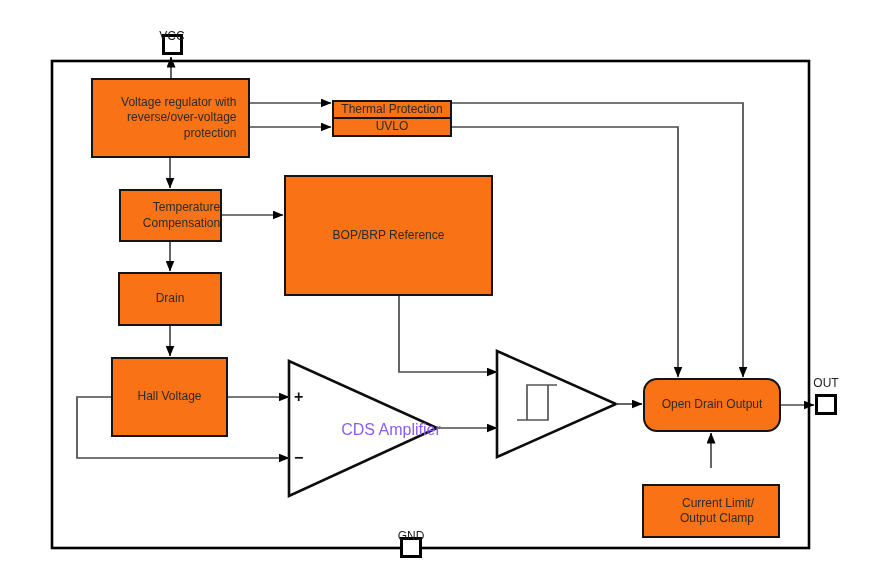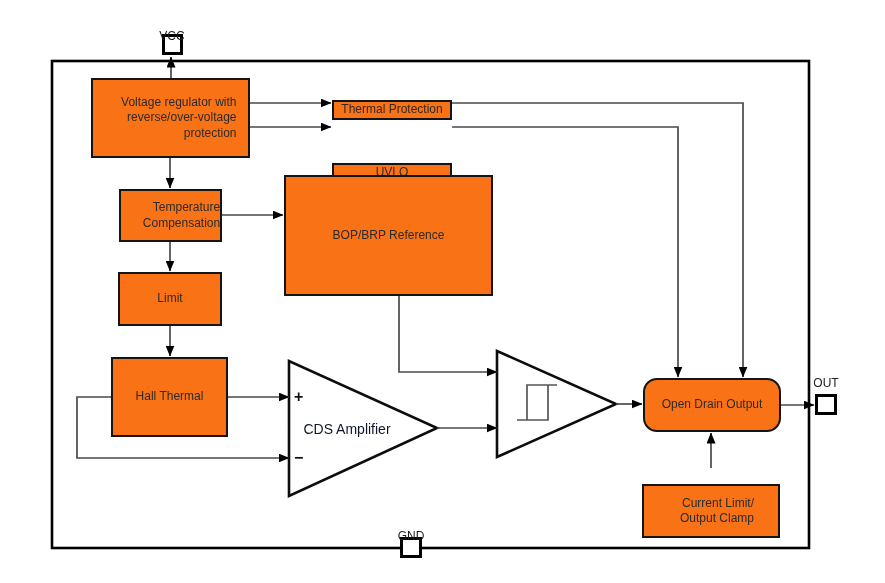--- a/index.html
+++ b/index.html
@@ -31,21 +31,21 @@
     justify-content: center;
     text-align: right;
     color: #2b2b2b;
     font-size: 12px;
     line-height: 1.28;
   }
   .box span { display: inline-block; }
   .box.vreg       { left: 91px;  top: 78px;  width: 159px; height: 80px; }
   .box.vreg span  { max-width: 132px; }
   .box.thermal    { left: 332px; top: 100px;  width: 120px; height: 20px; font-size: 12px; }
-  .box.uvlo       { left: 332px; top: 117px; width: 120px; height: 20px; font-size: 12px; margin-top: 46px; }
+  .box.uvlo       { left: 332px; top: 117px; width: 120px; height: 20px; font-size: 12px; }
   .box.tempcomp   { left: 119px; top: 189px; width: 103px; height: 53px; padding-left: 22px; }
   .box.tempcomp span { max-width: 95px; }
   .box.bopbrp     { left: 284px; top: 175px; width: 209px; height: 121px; }
   .box.bias       { left: 118px; top: 272px; width: 104px; height: 54px; }
   .box.hall       { left: 111px; top: 357px; width: 117px; height: 80px; }
   .box.opendrain  { left: 643px; top: 378px; width: 138px; height: 54px; border-radius: 14px; }
   .box.curlimit   { left: 642px; top: 468px; width: 138px; height: 54px; margin-top: 16px; }
   .box.curlimit span { max-width: 86px; }
 
   .pin {
@@ -67,22 +67,23 @@
     font-size: 12px;
     color: #1c1c1c;
   }
   .pinlabel.vcc { left: 142px; top: 17px; margin-top: 12px; }
   .pinlabel.out { left: 796px; top: 376px; }
   .pinlabel.gnd { left: 381px; top: 529px; }
 
   .amplabel {
     position: absolute;
     z-index: 2;
-    color: #0f172a;
-    font-size: 14px;
+    color: #8b5cf6;
+    font-size: 16px;
+    padding-left: 44px;
   }
   .amplabel.cdsname { left: 292px; top: 421px; width: 110px; text-align: center; }
   .ampsign {
     position: absolute;
     z-index: 2;
     color: #111111;
     font-size: 16px;
     font-weight: bold;
     line-height: 1;
   }
@@ -141,24 +142,24 @@
   <div class="box uvlo">
     <span>UVLO</span>
   </div>
   <div class="box tempcomp">
     <span>Temperature Compensation</span>
   </div>
   <div class="box bopbrp">
     <span>BOP/BRP Reference</span>
   </div>
   <div class="box bias">
-    <span>Limit</span>
+    <span>Drain</span>
   </div>
   <div class="box hall">
-    <span>Hall Thermal</span>
+    <span>Hall Voltage</span>
   </div>
   <div class="box opendrain">
     <span>Open Drain Output</span>
   </div>
   <div class="box curlimit">
     <span>Current Limit/ Output Clamp</span>
   </div>
 
   <div class="amplabel cdsname">CDS Amplifier</div>
   <div class="ampsign plus">+</div>

